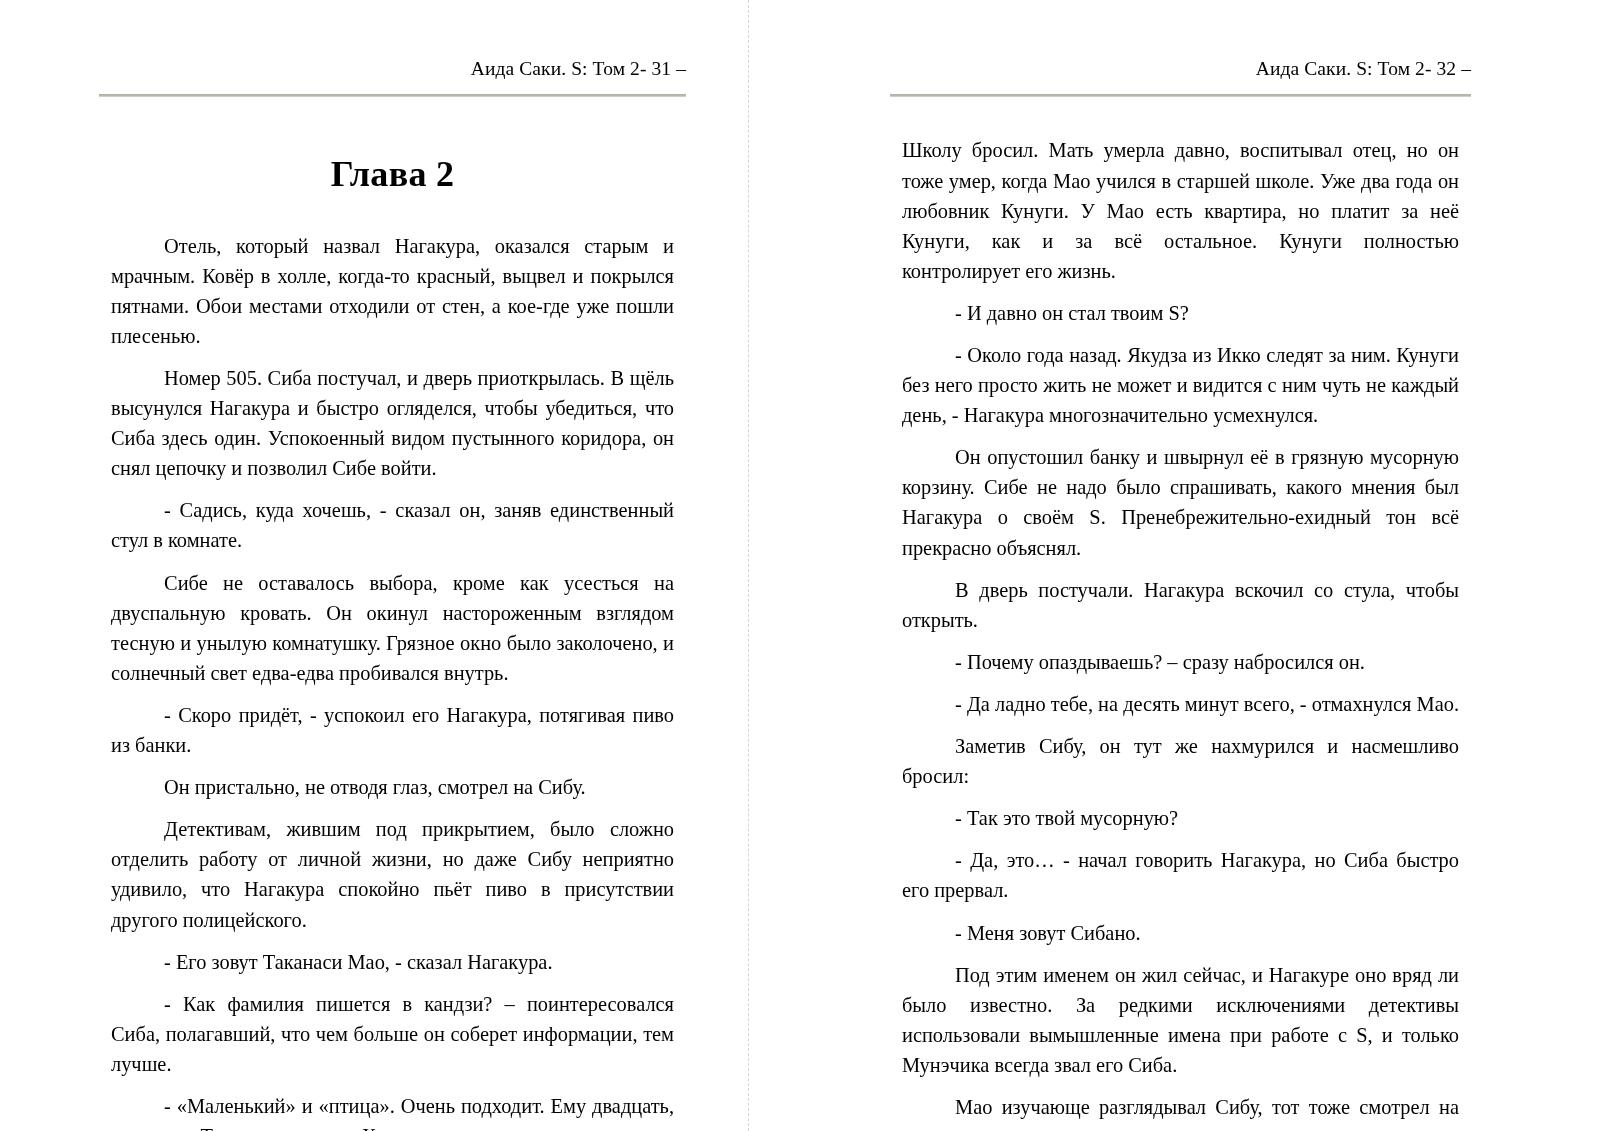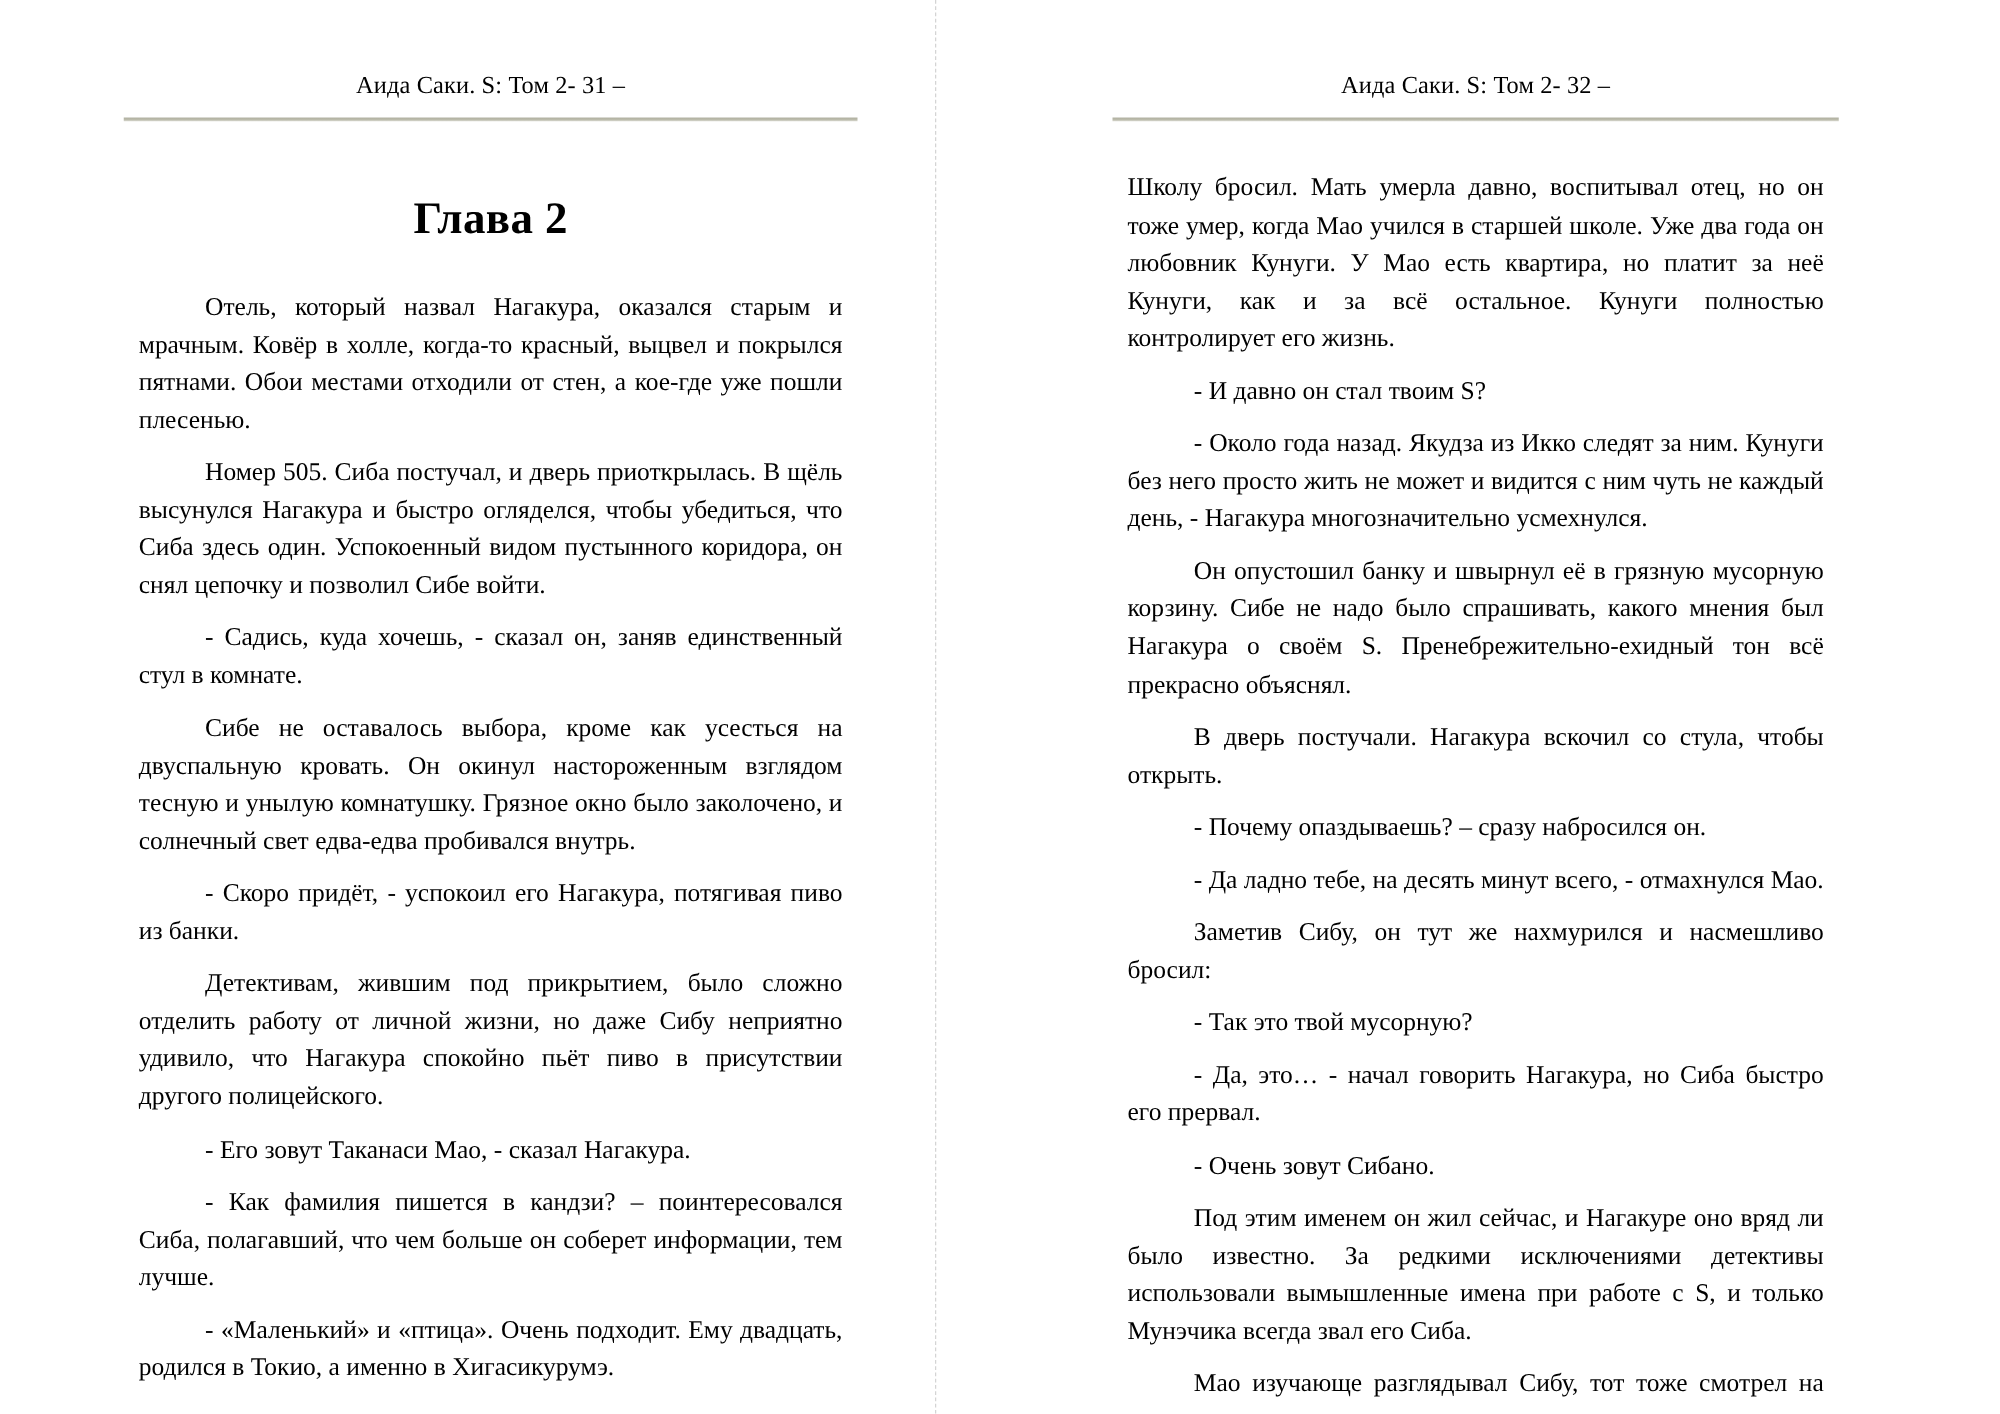--- a/index.html
+++ b/index.html
@@ -47,21 +47,21 @@
     position: absolute;
     top: 58px;
   }
   .page-left .page-inner  { left: 99px;  width: 587px; }
   .page-right .page-inner { left: 890px; width: 581px; }
   .page-right .page-inner { left: 90px;  width: 581px; }
 
   
   .running-head {
     display: flex;
-    justify-content: center;
+    justify-content: flex-end;
     align-items: baseline;
     font-size: 19.5px;
     letter-spacing: 0.1px;
     line-height: 1.1;
   }
   .rh-title { white-space: nowrap; }
   .rh-folio { white-space: nowrap; }
 
   .head-rule {
     margin-top: 15px;
@@ -118,20 +118,21 @@
       <div class="head-rule"></div>
 
       <h1 class="chapter-title">Глава 2</h1>
 
       <div class="body-text">
         <p>Отель, который назвал Нагакура, оказался старым и мрачным. Ковёр в холле, когда-то красный, выцвел и покрылся пятнами. Обои местами отходили от стен, а кое-где уже пошли плесенью.</p>
         <p>Номер 505. Сиба постучал, и дверь приоткрылась. В щёль высунулся Нагакура и быстро огляделся, чтобы убедиться, что Сиба здесь один. Успокоенный видом пустынного коридора, он снял цепочку и позволил Сибе войти.</p>
         <p class="dialogue">- Садись, куда хочешь, - сказал он, заняв единственный стул в комнате.</p>
         <p>Сибе не оставалось выбора, кроме как усесться на двуспальную кровать. Он окинул настороженным взглядом тесную и унылую комнатушку. Грязное окно было заколочено, и солнечный свет едва-едва пробивался внутрь.</p>
         <p class="dialogue">- Скоро придёт, - успокоил его Нагакура, потягивая пиво из банки.</p>
+        <p>Он пристально, не отводя глаз, смотрел на Сибу.</p>
         <p>Детективам, жившим под прикрытием, было сложно отделить работу от личной жизни, но даже Сибу неприятно удивило, что Нагакура спокойно пьёт пиво в присутствии другого полицейского.</p>
         <p class="dialogue">- Его зовут Таканаси Мао, - сказал Нагакура.</p>
         <p class="dialogue">- Как фамилия пишется в кандзи? – поинтересовался Сиба, полагавший, что чем больше он соберет информации, тем лучше.</p>
         <p class="dialogue">- «Маленький» и «птица». Очень подходит. Ему двадцать, родился в Токио, а именно в Хигасикурумэ.</p>
       </div>
 
     </div>
   </div>
 
   <div class="page page-right">
@@ -148,21 +149,21 @@
         <p class="noindent">Школу бросил. Мать умерла давно, воспитывал отец, но он тоже умер, когда Мао учился в старшей школе. Уже два года он любовник Кунуги. У Мао есть квартира, но платит за неё Кунуги, как и за всё остальное. Кунуги полностью контролирует его жизнь.</p>
         <p class="dialogue">- И давно он стал твоим S?</p>
         <p class="dialogue">- Около года назад. Якудза из Икко следят за ним. Кунуги без него просто жить не может и видится с ним чуть не каждый день, - Нагакура многозначительно усмехнулся.</p>
         <p>Он опустошил банку и швырнул её в грязную мусорную корзину. Сибе не надо было спрашивать, какого мнения был Нагакура о своём S. Пренебрежительно-ехидный тон всё прекрасно объяснял.</p>
         <p>В дверь постучали. Нагакура вскочил со стула, чтобы открыть.</p>
         <p class="dialogue">- Почему опаздываешь? – сразу набросился он.</p>
         <p class="dialogue">- Да ладно тебе, на десять минут всего, - отмахнулся Мао.</p>
         <p>Заметив Сибу, он тут же нахмурился и насмешливо бросил:</p>
         <p class="dialogue">- Так это твой мусорную?</p>
         <p class="dialogue">- Да, это… - начал говорить Нагакура, но Сиба быстро его прервал.</p>
-        <p class="dialogue">- Очень зовут Сибано.</p>
+        <p class="dialogue">- Меня зовут Сибано.</p>
         <p>Под этим именем он жил сейчас, и Нагакуре оно вряд ли было известно. За редкими исключениями детективы использовали вымышленные имена при работе с S, и только Мунэчика всегда звал его Сиба.</p>
         <p>Мао изучающе разглядывал Сибу, тот тоже смотрел на мальчишку.</p>
         <p class="dialogue">- Он точно детектив? Что-то не похож, - проворчал Мао.</p>
       </div>
 
     </div>
   </div>
 
 </div>
 

